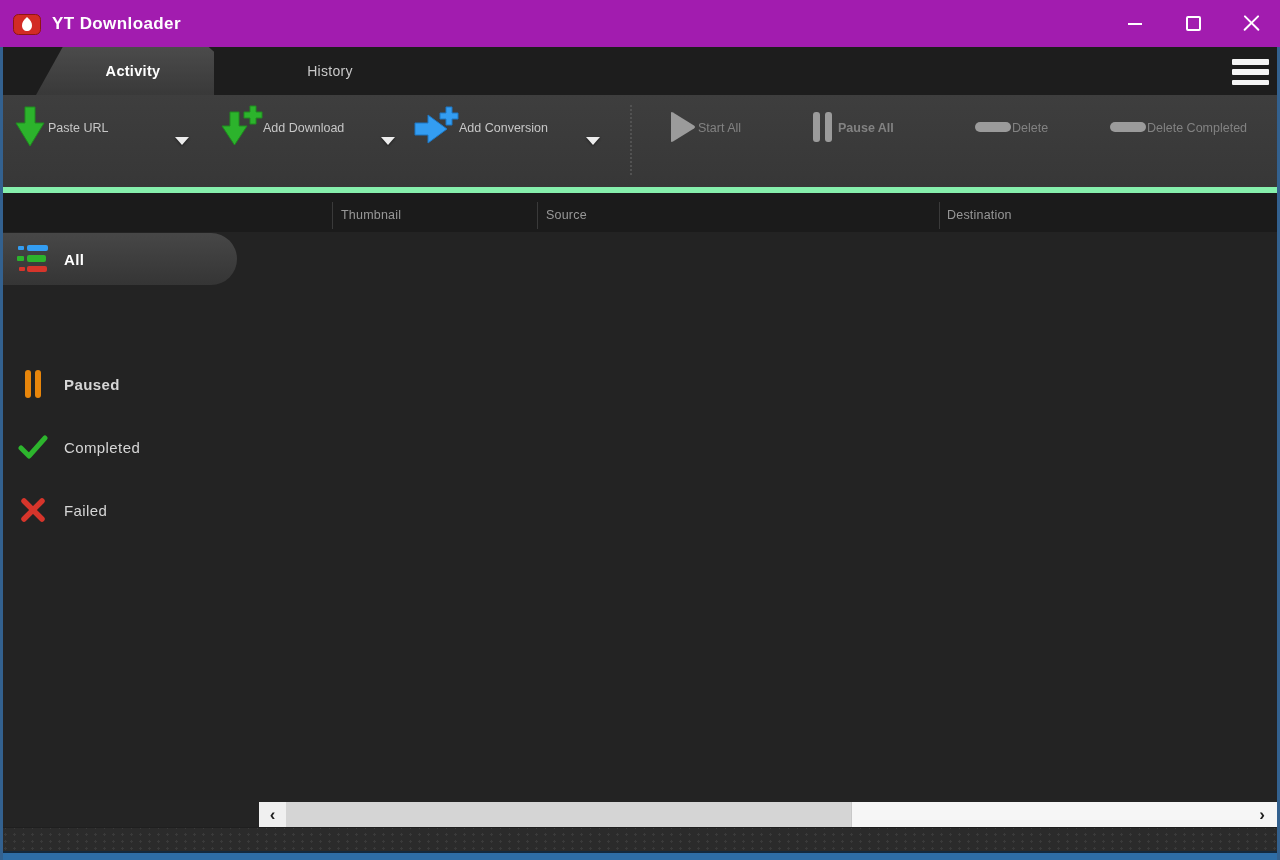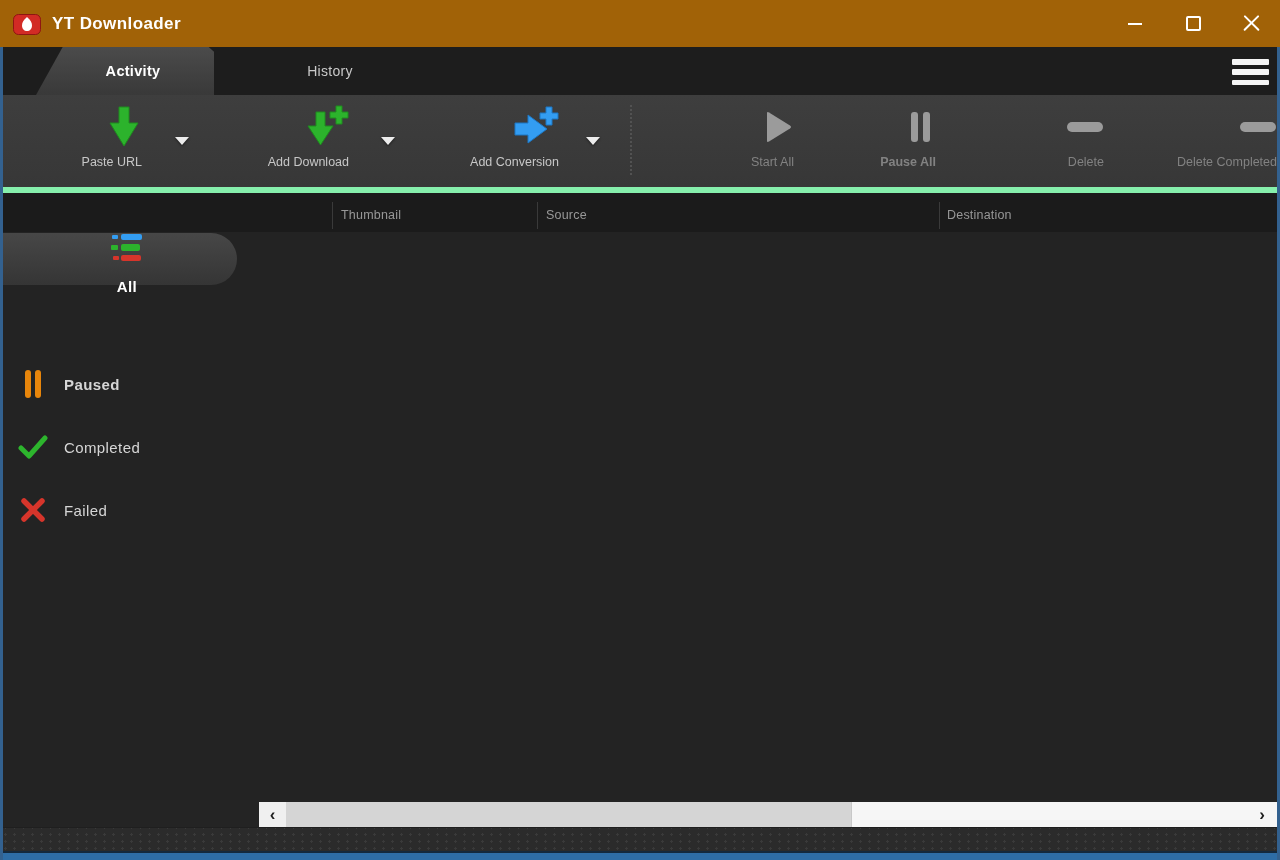--- a/index.html
+++ b/index.html
@@ -4,21 +4,21 @@
 <style>
   * { box-sizing: border-box; margin: 0; padding: 0; }
   html, body {
     width: 1280px; height: 860px; overflow: hidden;
     background: #1d1d1d;
     font-family: "Liberation Sans", sans-serif;
   }
   .window { position: relative; width: 1280px; height: 860px; overflow: hidden; background: #232323; }
 
   
-  .titlebar { height: 47px; background: #a16207; display: flex; align-items: center; padding-left: 13px; position: relative; }
+  .titlebar { height: 47px; background: #a21caf; display: flex; align-items: center; padding-left: 13px; position: relative; }
   .app-icon svg { display: block; }
   .window-title { color: #ffffff; font-size: 17px; font-weight: bold; margin-left: 11px; letter-spacing: .4px; }
   .win-controls { position: absolute; right: 0; top: 0; height: 47px; display: flex; }
   .win-btn { width: 58px; height: 47px; display: flex; align-items: center; justify-content: center; }
   .glyph-min { width: 14px; height: 2px; background: #fff; }
   .glyph-max { width: 15px; height: 15px; border: 2px solid #fff; border-radius: 2px; }
   .glyph-close { position: relative; width: 19px; height: 19px; }
   .glyph-close::before, .glyph-close::after { content: ""; position: absolute; left: -1px; top: 8px; width: 21px; height: 2.4px; background: #fff; border-radius: 1px; }
   .glyph-close::before { transform: rotate(45deg); }
   .glyph-close::after  { transform: rotate(-45deg); }
@@ -31,21 +31,21 @@
     display: flex; align-items: center; justify-content: center;
     color: #ffffff; font-weight: bold; font-size: 14.5px; padding-left: 16px; letter-spacing: .3px; }
   .tab-history { position: absolute; left: 228px; top: 0; width: 204px; height: 48px;
     display: flex; align-items: center; justify-content: center; color: #c9c9c9; font-size: 14px; letter-spacing: .3px; }
   .hamburger { position: absolute; right: 11px; top: 12px; width: 37px; height: 26px;
     display: flex; flex-direction: column; justify-content: space-between; }
   .hamburger span { display: block; height: 5.5px; background: #f5f5f5; border-radius: 1px; }
 
   
   .toolbar { height: 92px; background: linear-gradient(180deg, #3e3e3e, #373737); position: relative; }
-  .tbtn { position: absolute; top: 6px; display: flex; flex-direction: column; align-items: flex-end; }
+  .tbtn { position: absolute; top: 6px; display: flex; flex-direction: row; align-items: center; }
   .tbtn .iconzone { height: 52px; display: flex; align-items: center; justify-content: center; }
   .tbtn .tlabel { font-size: 12.5px; color: #c7c7c7; margin-top: 2px; white-space: nowrap; }
   .tbtn.disabled .tlabel { color: #828282; }
   .dropbtn { position: absolute; top: 37px; width: 24px; height: 18px; display: flex; align-items: center; justify-content: center; }
   .dropbtn i { width: 0; height: 0; border-left: 7px solid transparent; border-right: 7px solid transparent;
     border-top: 8px solid #ededed; filter: drop-shadow(0 1px 1px rgba(0,0,0,.55)); }
   .tool-sep { position: absolute; left: 630px; top: 10px; height: 70px; border-left: 2px dotted #525252; }
 
   
   .colheaders { height: 45px; background: #1b1b1b; position: relative; border-top: 6px solid #86efac; }
@@ -203,21 +203,21 @@
     <div class="colsep" style="left:332px;"></div>
     <div class="col" style="left:341px;">Thumbnail</div>
     <div class="colsep" style="left:537px;"></div>
     <div class="col" style="left:546px;">Source</div>
     <div class="colsep" style="left:939px;"></div>
     <div class="col" style="left:947px;">Destination</div>
   </div>
 
   <div class="content">
 
-    <div class="side-item selected" style="top:1px;flex-direction:column;">
+    <div class="side-item selected" style="top:1px;">
       <span class="sicon">
         <svg width="32" height="30" viewBox="0 0 32 30">
           <rect x="1" y="2" width="6" height="4" rx="1" fill="#339df2"></rect>
           <rect x="10" y="1" width="21" height="6" rx="2" fill="#339df2"></rect>
           <rect x="0" y="12" width="7" height="5" rx="1" fill="#2cb32c"></rect>
           <rect x="10" y="11" width="19" height="7" rx="2" fill="#2cb32c"></rect>
           <rect x="2" y="23" width="6" height="4" rx="1" fill="#d6352b"></rect>
           <rect x="10" y="22" width="20" height="6" rx="2" fill="#d6352b"></rect>
         </svg>
       </span>

